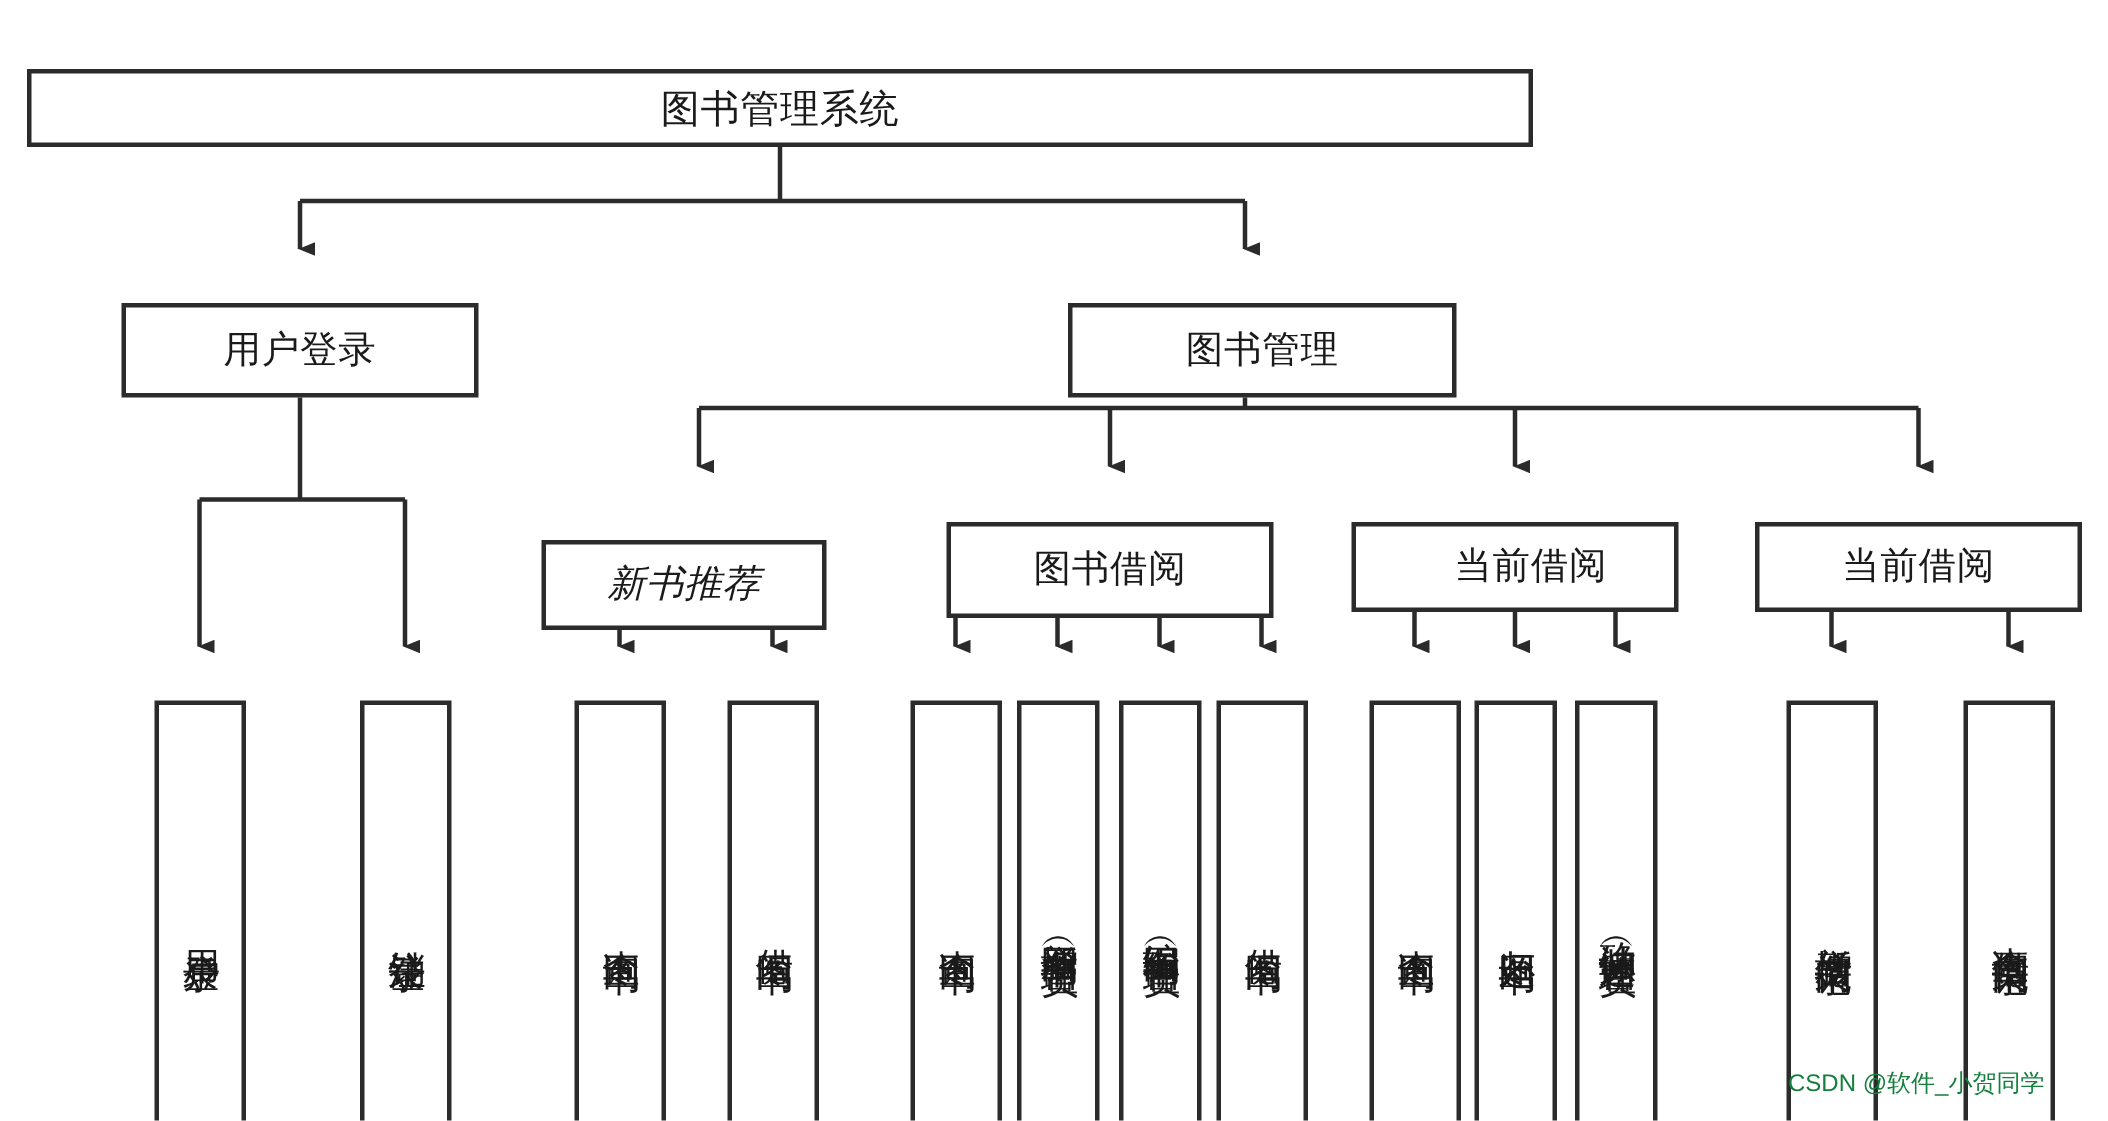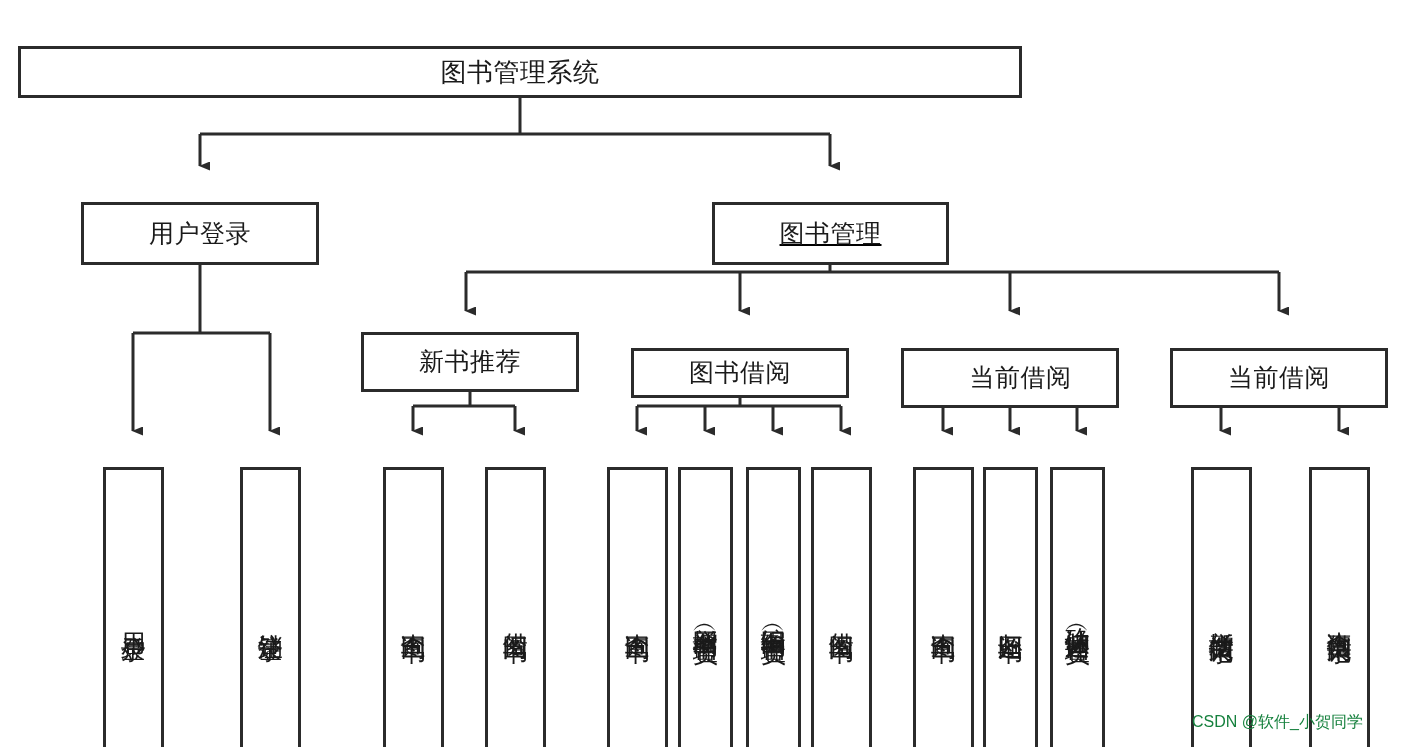--- a/index.html
+++ b/index.html
@@ -126,28 +126,28 @@
     </g>
   </svg>
 
   <div class="node horiz root" style="left:18px; top:14px; width:1004px; height:52px;">
     <span class="label">图书管理系统</span>
   </div>
 
   <div class="node horiz" style="left:81px; top:170px; width:238px; height:63px;">
     <span class="label">用户登录</span>
   </div>
-  <div class="node horiz" style="left:712px; top:170px; width:237px; height:63px;text-decoration:underline;">
+  <div class="node horiz" style="left:712px; top:170px; width:259px; height:63px;">
     <span class="label">图书管理</span>
   </div>
 
-  <div class="node horiz" style="left:361px; top:300px; width:218px; height:60px;">
+  <div class="node horiz" style="left:361px; top:328px; width:190px; height:60px;font-style:italic;">
     <span class="label">新书推荐</span>
   </div>
-  <div class="node horiz" style="left:631px; top:316px; width:218px; height:50px;">
+  <div class="node horiz" style="left:631px; top:316px; width:218px; height:64px;">
     <span class="label">图书借阅</span>
   </div>
   <div class="node horiz" style="left:901px; top:316px; width:218px; height:60px;padding-left:21px;">
     <span class="label">当前借阅</span>
   </div>
   <div class="node horiz" style="left:1170px; top:316px; width:218px; height:60px;">
     <span class="label">当前借阅</span>
   </div>
 
   <div class="node vert" style="left:103px; top:435px; width:61px; height:300px;">

